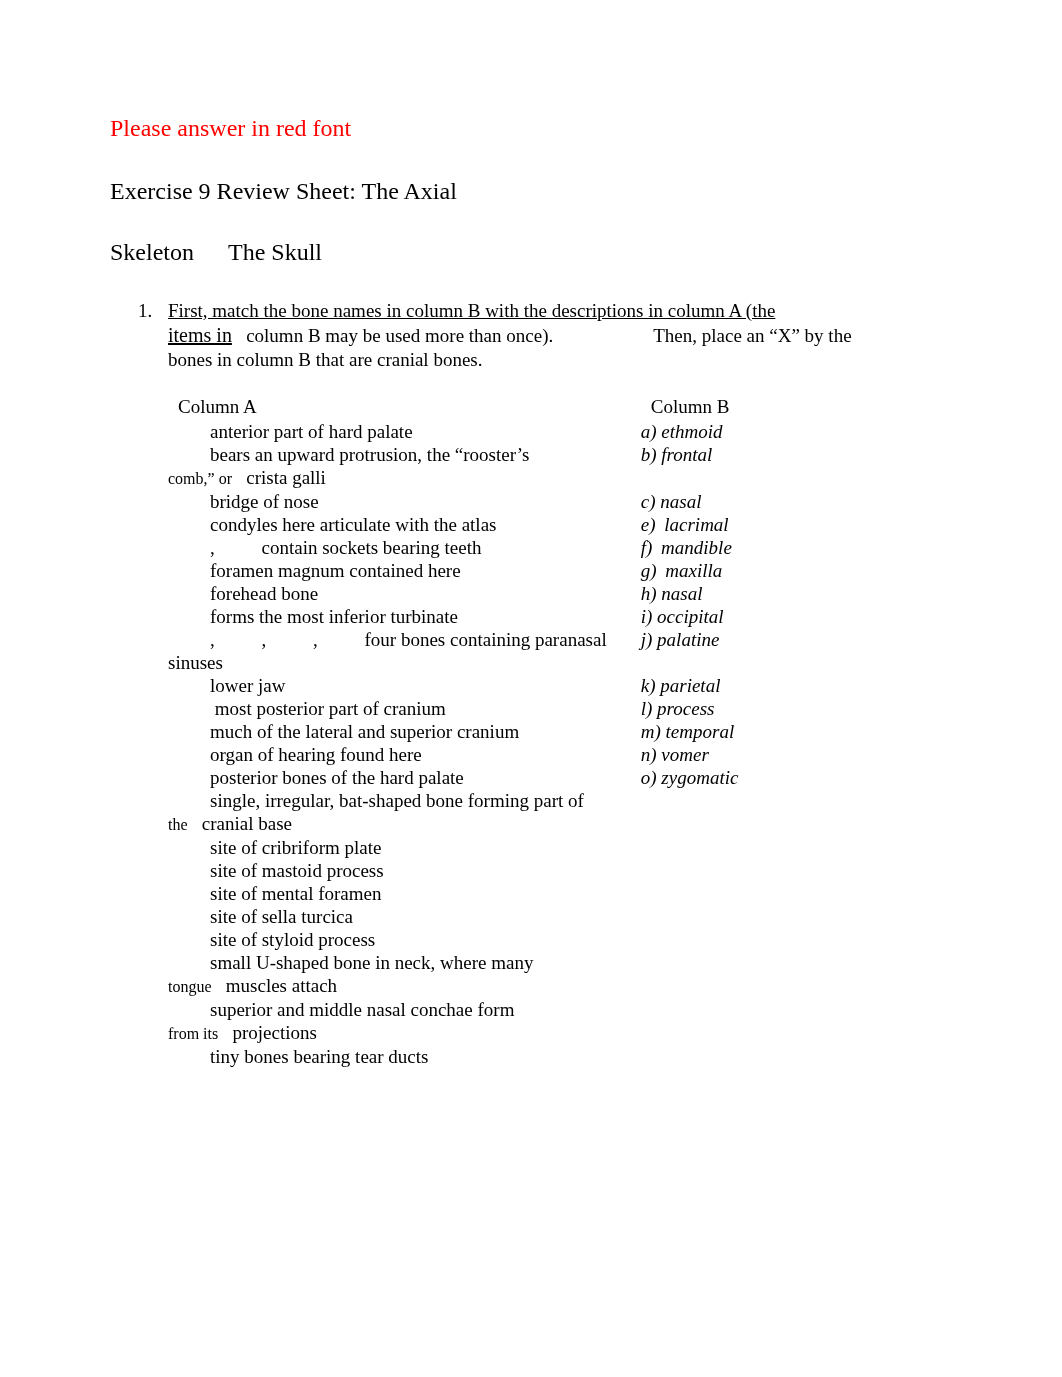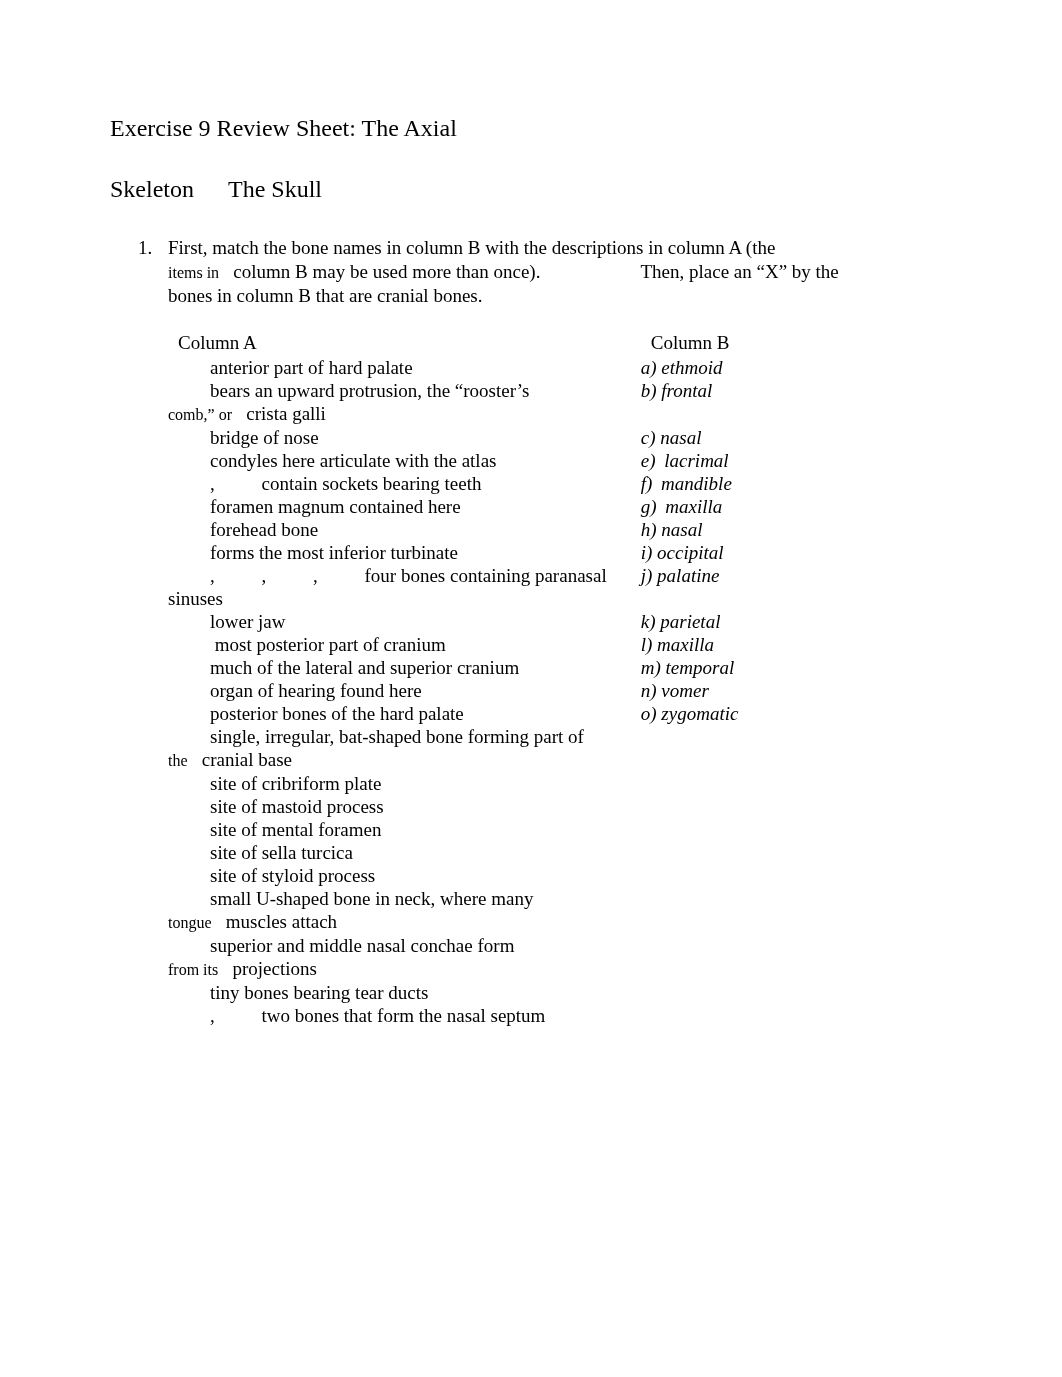--- a/index.html
+++ b/index.html
@@ -30,27 +30,27 @@
     font-size: 24px;
     margin-bottom: 34px;
   }
   .title-line2 .gap { display:inline-block; width:34px; }
   .q1 {
     font-size: 19px;
     margin-left: 28px;
     margin-bottom: 2px;
   }
   .q1 .num { display:inline-block; width:30px; }
-  .q1 .body { display:inline-block; vertical-align:top; width:780px; }
+  .q1 .body { display:inline-block; vertical-align:top; width:780px;text-decoration:underline; }
   .q1-line2 {
     font-size: 19px;
     margin-left: 58px;
     margin-bottom: 2px;
   }
-  .q1-line2 .itemsin { font-size: 16px; }
+  .q1-line2 .itemsin { font-size: 20px; text-decoration: underline; }
   .q1-line2 .spacer { display:inline-block; width:100px; }
   .q1-line3 {
     font-size: 19px;
     margin-left: 58px;
     margin-bottom: 24px;
   }
   .columns {
     margin-left: 58px;
     font-size: 19px;
   }
@@ -94,20 +94,21 @@
     font-size: 19px;
   }
   .cb-line { font-size: 19px; font-style: italic;}
   .e-sp { display:inline-block; width:4px;}
 </style>
 </head>
 <body>
 
 <div class="page">
 
+  <div class="red-instruction">Please answer in red font</div>
 
   <div class="title-line1">Exercise 9 Review Sheet: The Axial</div>
 
   <div class="title-line2">
     <span>Skeleton</span><span class="gap"></span><span>The Skull</span>
   </div>
 
   <div class="q1">
     <span class="num">1.</span><span class="body">First, match the bone names in column B with the descriptions in column A (the</span>
   </div>
@@ -180,21 +181,21 @@
       <span class="rightarea"></span>
     </div>
 
     <div class="row">
       <span class="leftarea"><span class="blank"></span><span>lower jaw</span></span>
       <span class="rightarea cb-line">k) parietal</span>
     </div>
 
     <div class="row">
       <span class="leftarea"><span class="blank"></span><span> most posterior part of cranium</span></span>
-      <span class="rightarea cb-line">l) maxilla</span>
+      <span class="rightarea cb-line">l) process</span>
     </div>
 
     <div class="row">
       <span class="leftarea"><span class="blank"></span><span>much of the lateral and superior cranium</span></span>
       <span class="rightarea cb-line">m) temporal</span>
     </div>
 
     <div class="row">
       <span class="leftarea"><span class="blank"></span><span>organ of hearing found here</span></span>
       <span class="rightarea cb-line">n) vomer</span>
@@ -245,19 +246,16 @@
       <span class="leftarea"><span class="blank"></span><span>superior and middle nasal conchae form</span></span>
     </div>
     <div class="row">
       <span class="leftarea"><span class="continuation">from its</span>&nbsp;&nbsp;&nbsp;<span class="continuation-normal">projections</span></span>
     </div>
 
     <div class="row">
       <span class="leftarea"><span class="blank"></span><span>tiny bones bearing tear ducts</span></span>
     </div>
 
-    <div class="row">
-      <span class="leftarea"><span class="blank"></span><span>,</span> <span class="blank"></span><span>two bones that form the nasal septum</span></span>
-    </div>
 
   </div>
 
 </div>
 
 </body></html>

